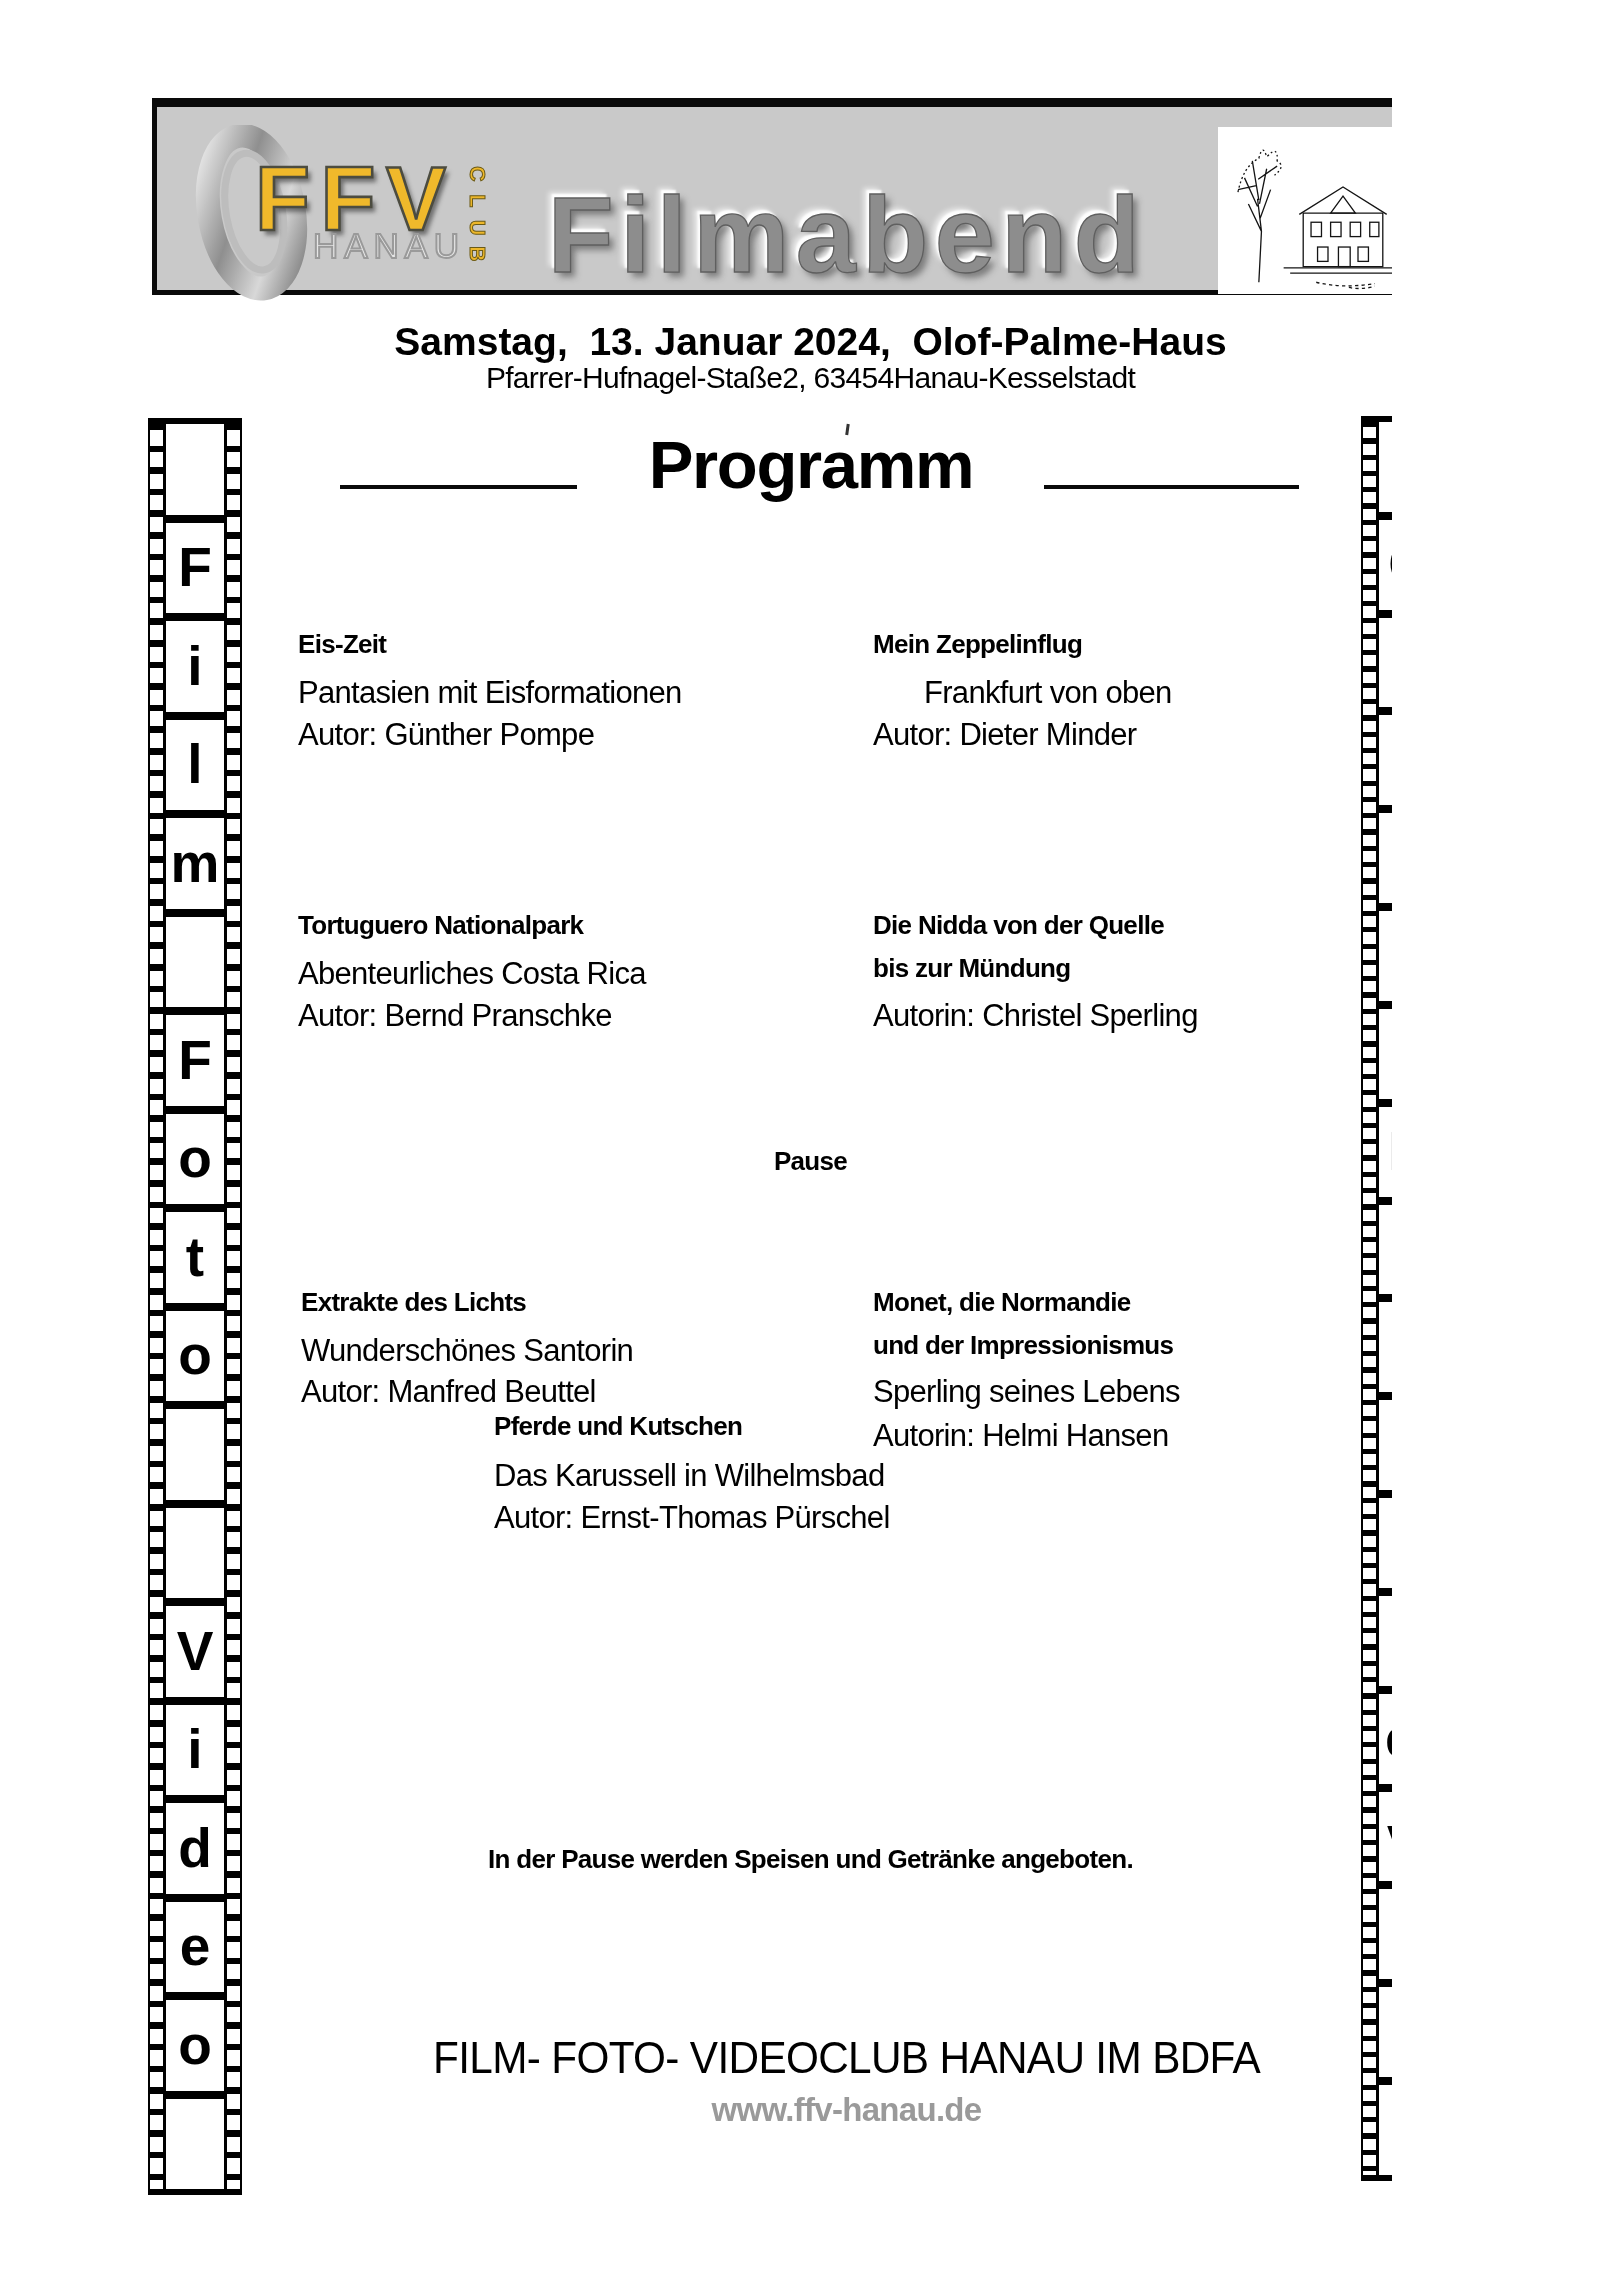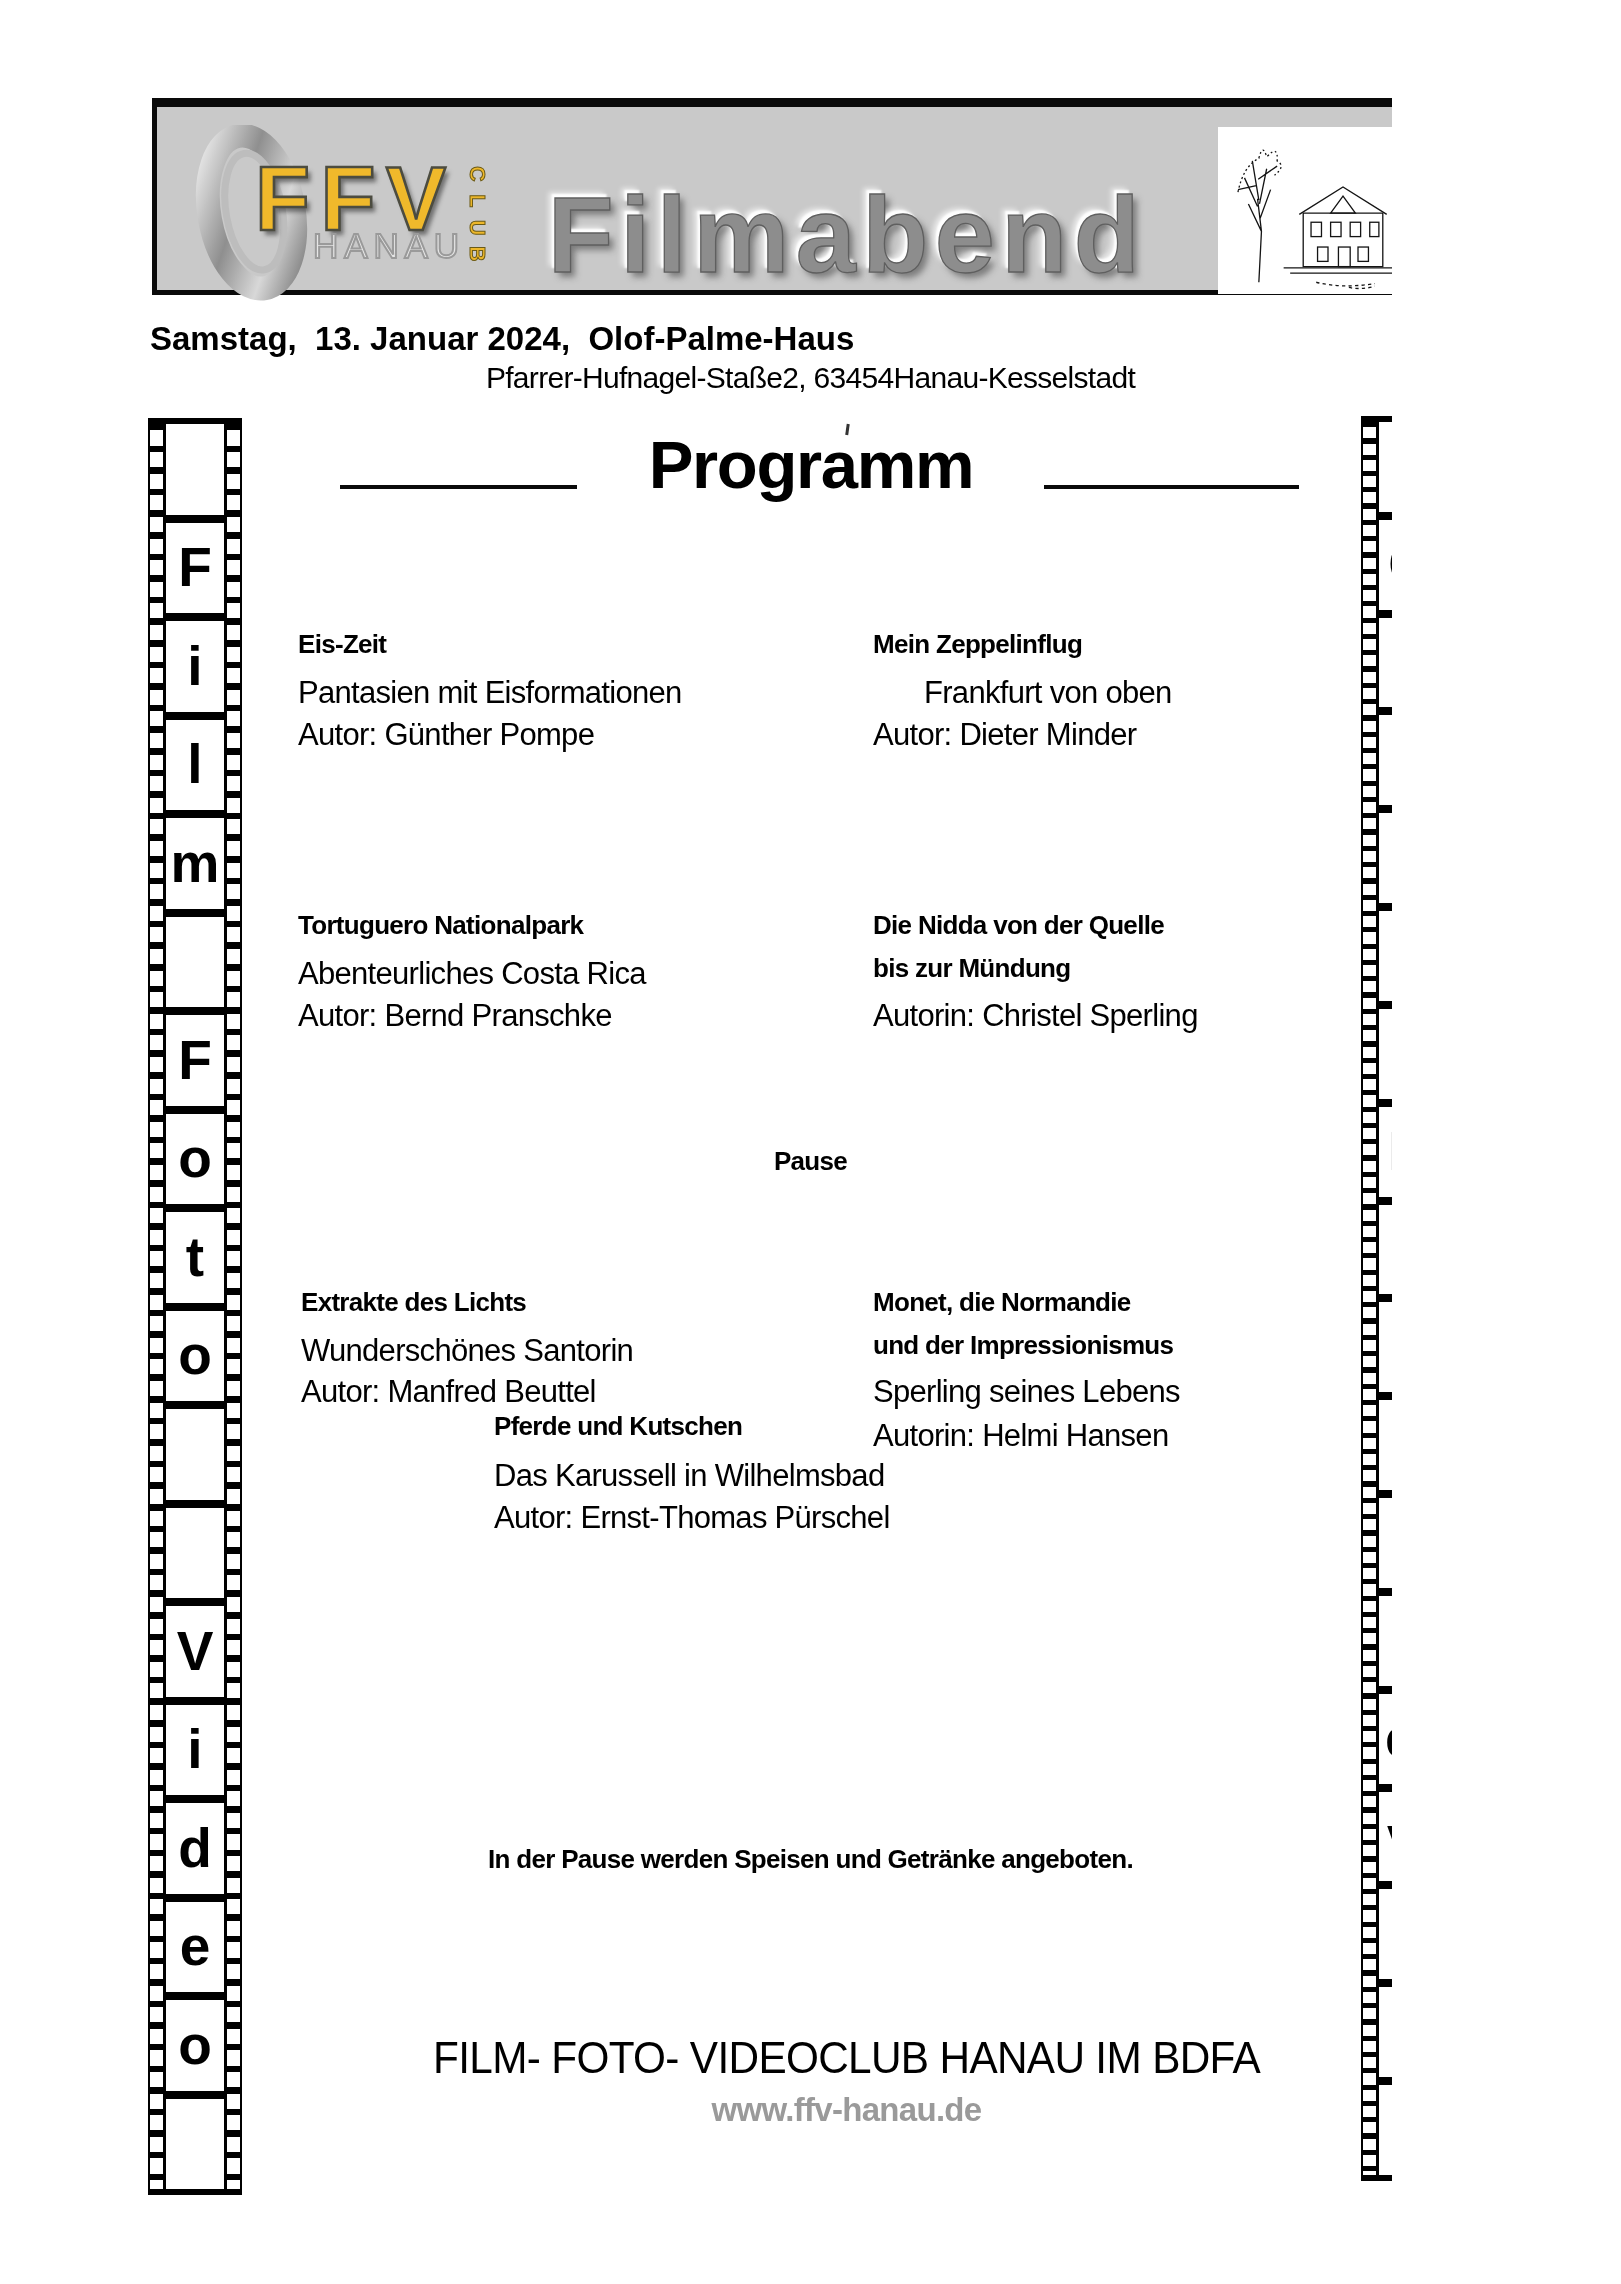--- a/index.html
+++ b/index.html
@@ -21,21 +21,21 @@
   #club-vertical{left:306px;top:55px;width:29px;display:flex;flex-direction:column;gap:3.3px}
   #club-vertical span{display:block;font-size:21.6px;font-weight:bold;color:#edb72a;
               -webkit-text-stroke:1px #6b5a16;transform:rotate(90deg);text-align:center;line-height:23.5px}
   #filmabend{left:340px;top:65px;width:700px;text-align:center;font-size:108px;font-weight:bold;
              letter-spacing:6.5px;color:#8d8d8d;-webkit-text-stroke:1.3px #5f5f5f;
              text-shadow:-3.3px -3.9px 2px rgba(255,255,255,.95),-6.5px -6.5px 5.2px rgba(255,255,255,.6),
                           4.6px 5.2px 5.9px rgba(50,50,50,.5)}
   #house-box{left:1061px;top:19.6px;width:250px;height:167px;background:#fff}
 
   
-  #date-line{left:150px;top:320px;width:1321px;text-align:left;font-size:33px;font-weight:bold;letter-spacing:0px}
+  #date-line{left:150px;top:320px;width:1321px;text-align:center;font-size:39px;font-weight:bold;letter-spacing:0px}
   #address-line{left:150px;top:361px;width:1321px;text-align:center;font-size:30px;letter-spacing:-0.7px}
   #programm{left:157px;top:426px;width:1308px;text-align:center;font-size:67px;font-weight:bold;letter-spacing:-1.3px}
   .rule{height:3.9px;background:#0a0a0a}
   #rule-left{left:340px;top:485px;width:237px}
   #rule-right{left:1044px;top:485px;width:255px}
   #stray-mark{left:846px;top:424px;width:3.3px;height:10.5px;background:#333;transform:rotate(8deg)}
 
   
   .etitle{font-weight:bold;font-size:26px;letter-spacing:-0.7px;white-space:nowrap}
   .eline{font-size:31px;letter-spacing:-0.7px;white-space:nowrap}

